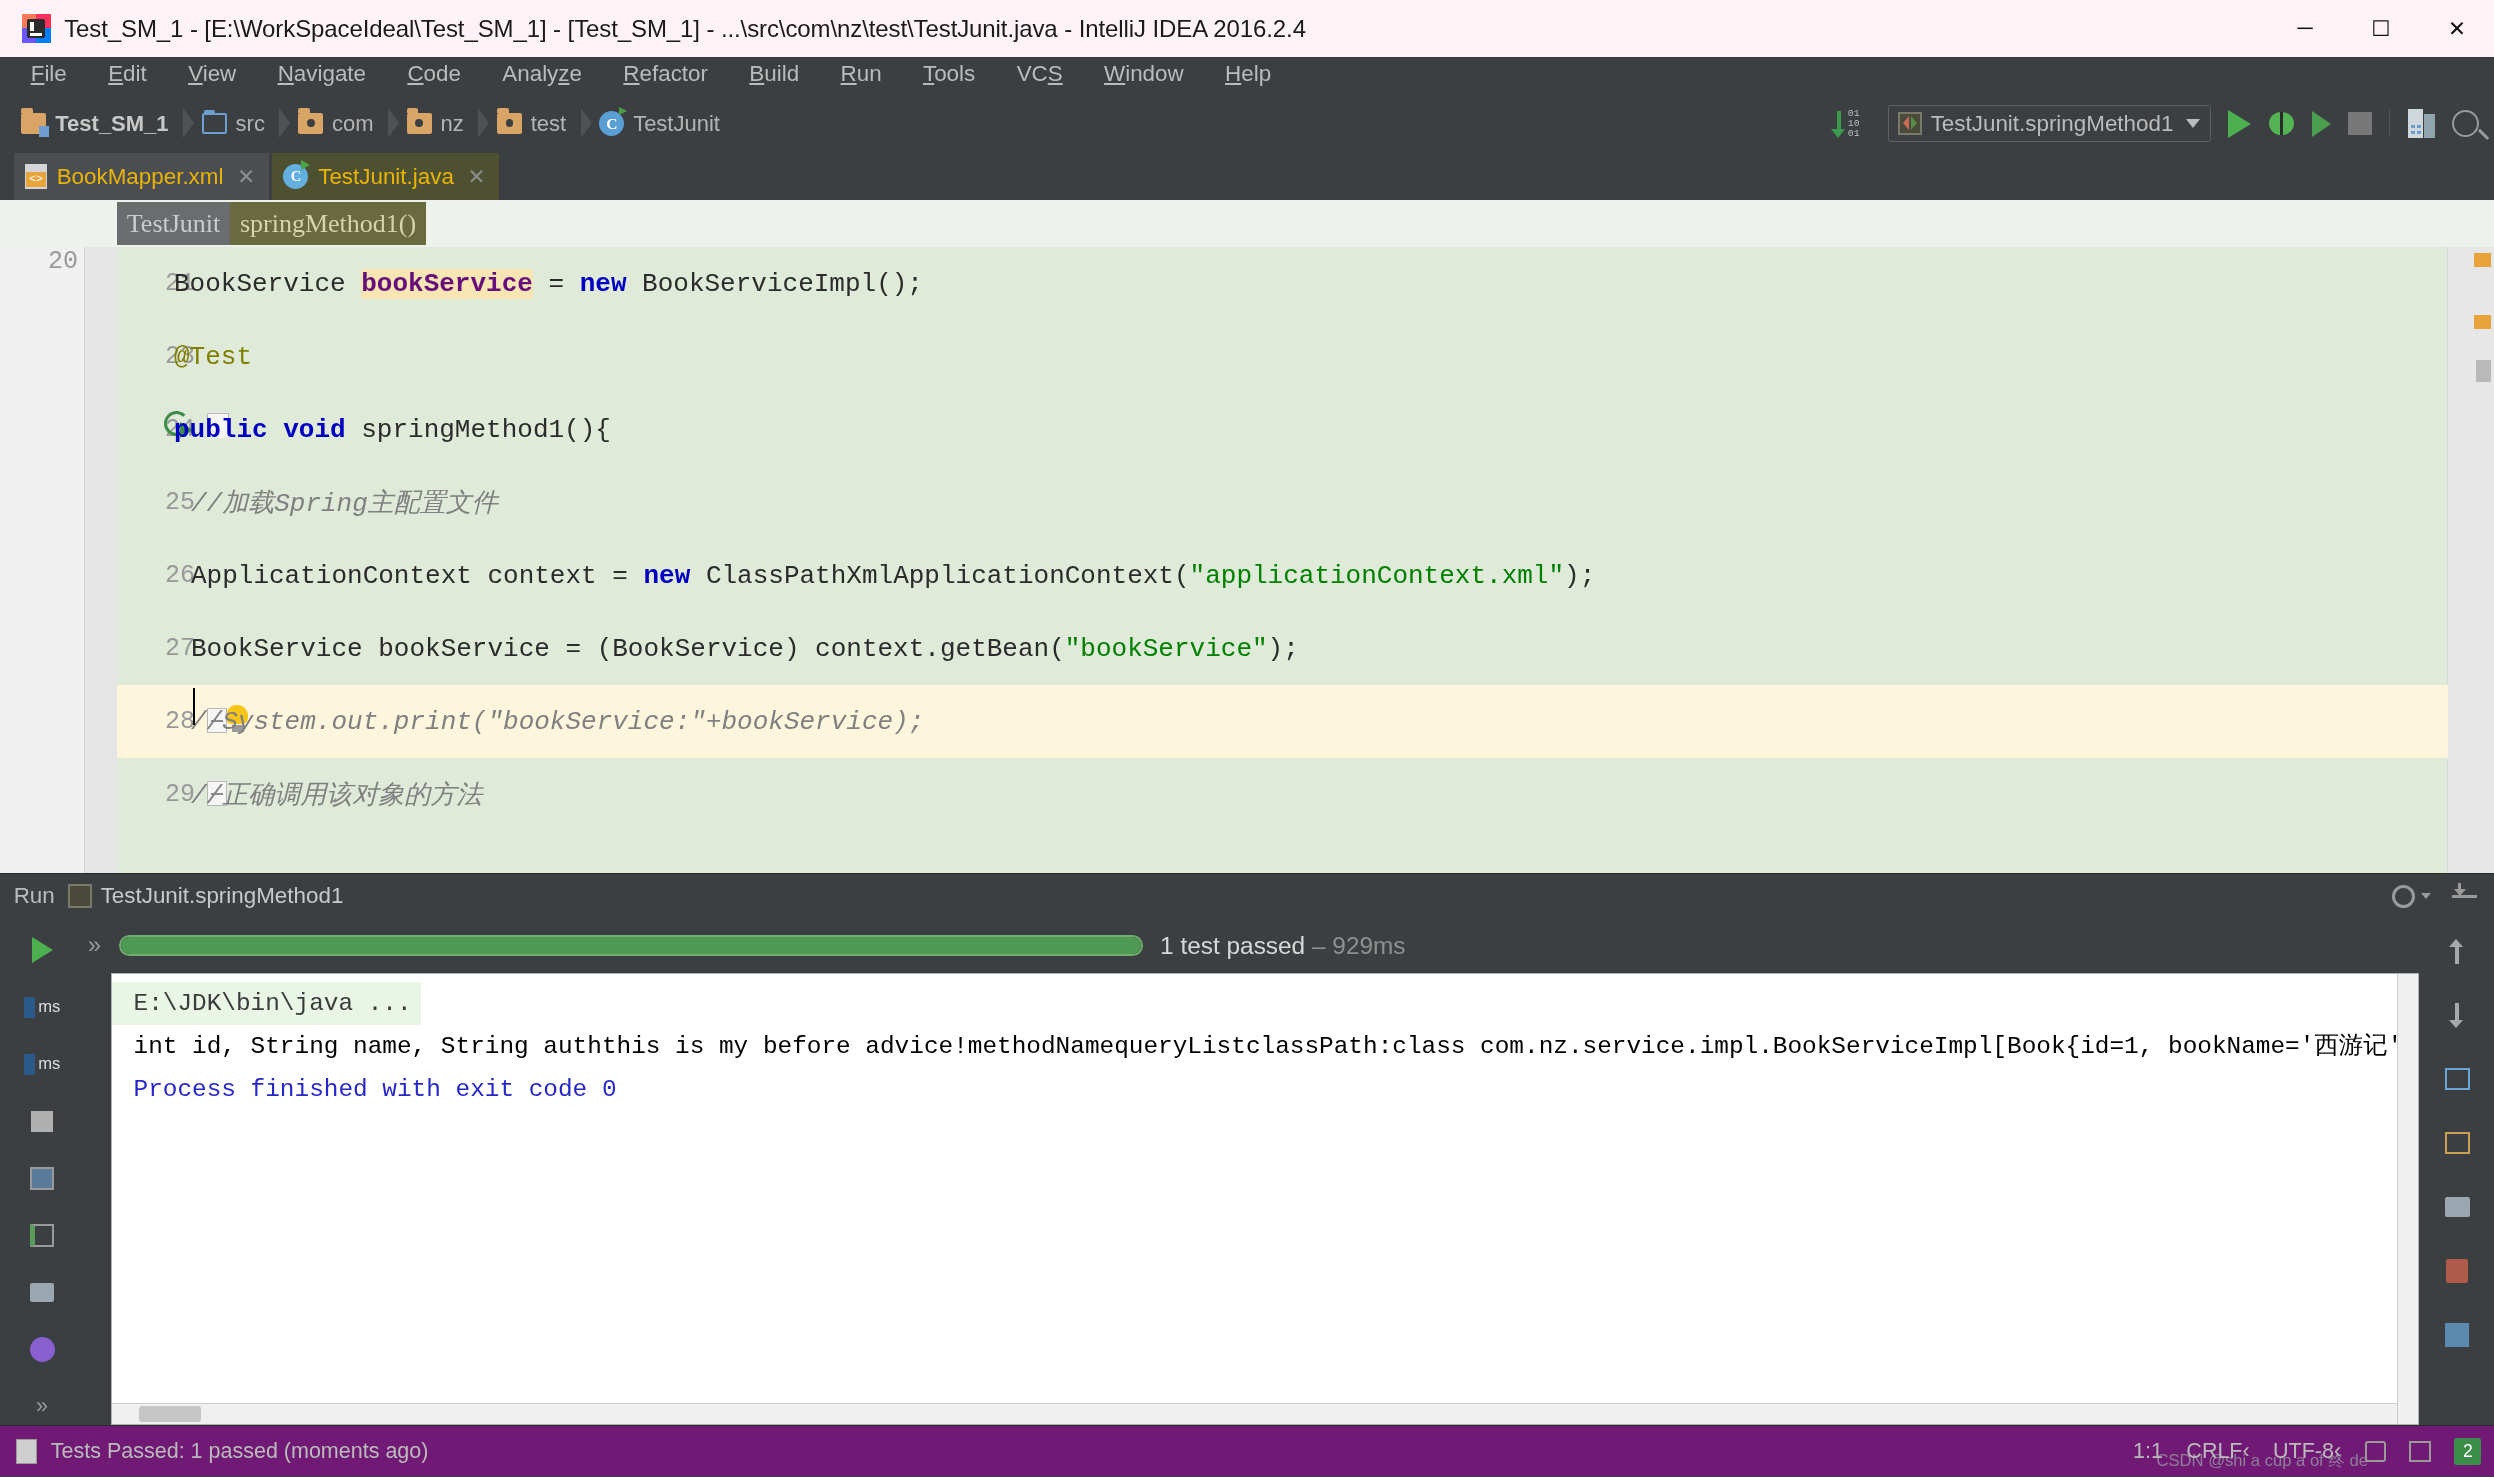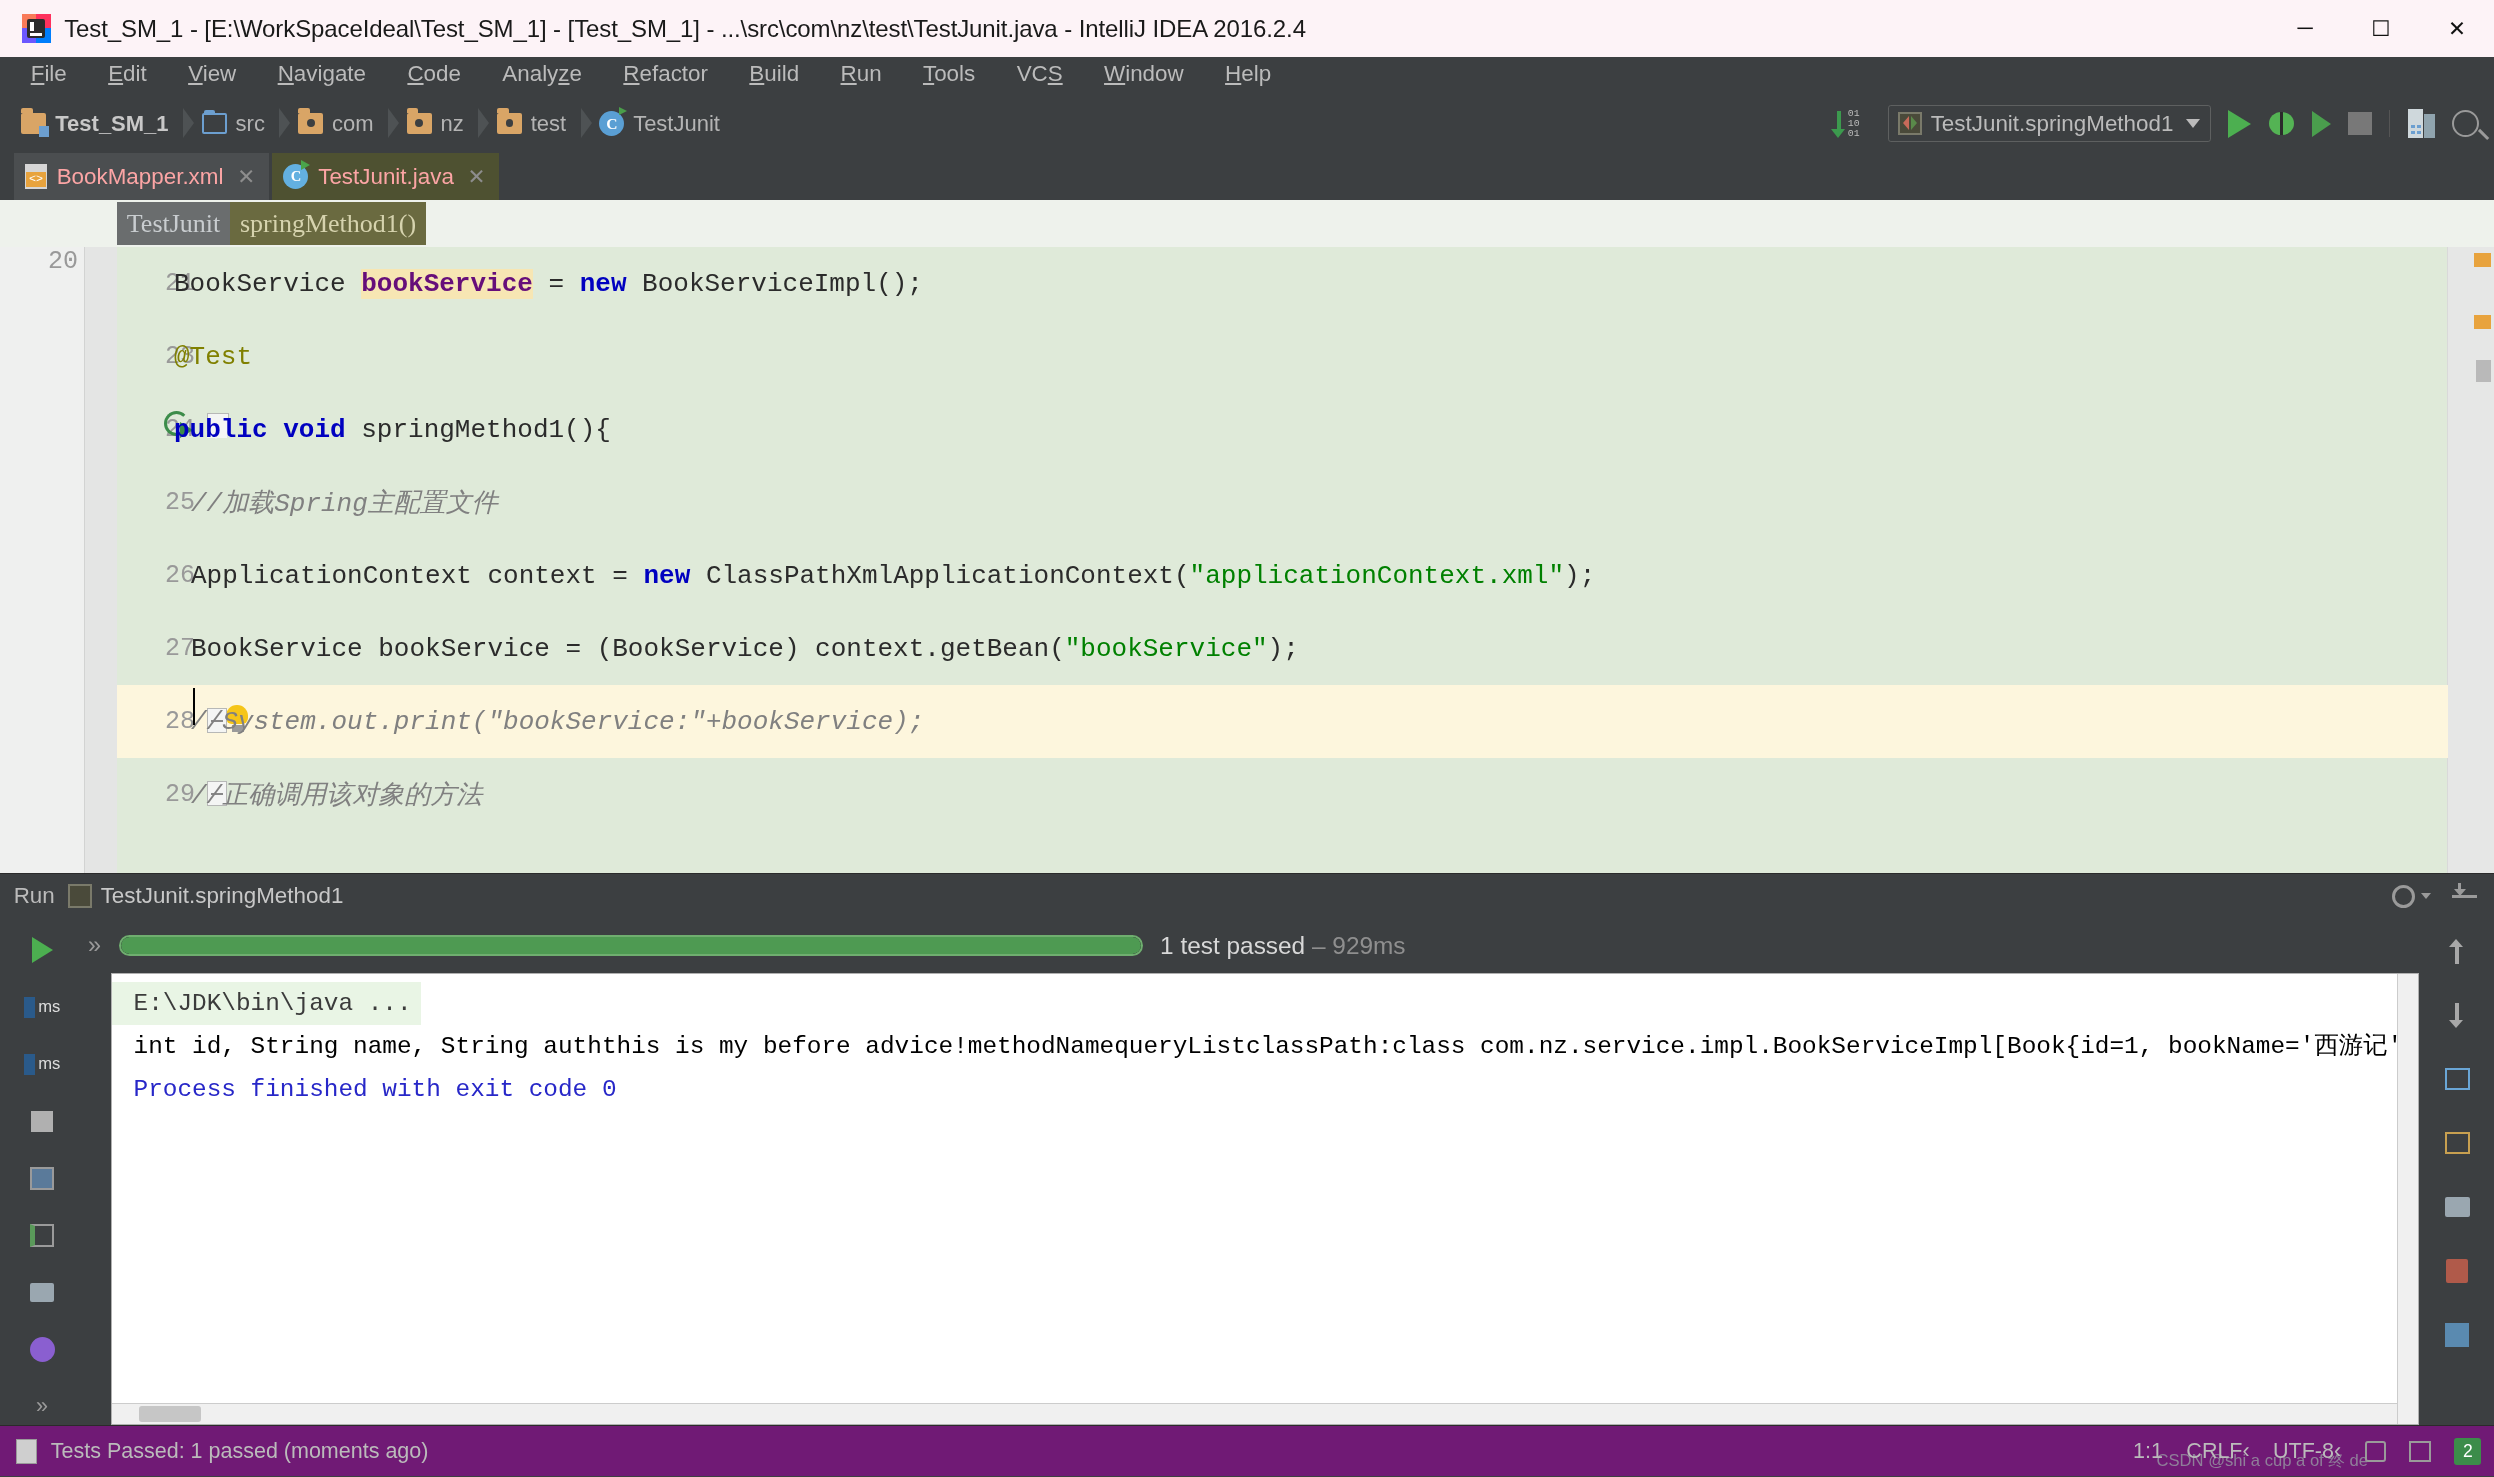--- a/index.html
+++ b/index.html
@@ -64,21 +64,21 @@
   .win-icon{width:27px;height:29px;position:relative;}
   .win-icon i{position:absolute;background:#6c9fd0;display:block;}
   .search-ico{width:27px;height:27px;border:2.9px solid #9a9a9a;border-radius:50%;position:relative;}
   .search-ico:after{content:"";position:absolute;right:-7.8px;bottom:-5.9px;width:2.9px;height:12.7px;background:#9a9a9a;transform:rotate(-45deg);}
   .divider-v{width:1px;height:27px;background:#555;}
 
   
   #tabsbar{height:51px;background:#3c3f41;display:flex;align-items:flex-end;padding-left:13.7px;}
   .etab{height:47px;display:flex;align-items:center;padding:0 13.7px 0 11.7px;gap:9.8px;background:#4b4e50;margin-right:2.9px;}
   .etab.active{background:#4e5131;}
-  .etab .tname{font-size:22.4px;color:#fca5a5;white-space:nowrap;}
+  .etab .tname{font-size:22.4px;color:#eab308;white-space:nowrap;}
   .etab .tclose{font-size:21.5px;color:#8d8d8d;margin-left:3.9px;}
   .xmlicon{width:21.5px;height:25px;background:#d6d6d6;position:relative;flex:0 0 auto;}
   .xmlicon:after{content:"<>";position:absolute;left:1px;bottom:2px;width:19.5px;height:14.6px;background:#e8a33d;color:#fff;font-size:11.7px;line-height:14.6px;text-align:center;font-family:"Liberation Mono",monospace;}
   .javaicon{width:25px;height:25px;border-radius:50%;background:#63b0e0;position:relative;flex:0 0 auto;color:#fff;font-size:14.6px;font-weight:bold;display:flex;align-items:center;justify-content:center;font-family:"Liberation Serif",serif;}
   .javaicon:after{content:"";position:absolute;right:-2px;top:-3.9px;border-left:9.8px solid #4aa44a;border-top:5.9px solid transparent;border-bottom:5.9px solid transparent;}
 
   
   #editor-wrap{position:relative;background:#dfead9;height:673px;overflow:hidden;}
   #bcbar{height:47px;display:flex;align-items:center;padding-left:117px;background:#eef2ec;}
   .bc{height:43px;display:flex;align-items:center;padding:0 9.8px;font-family:"Liberation Serif",serif;font-size:26px;}

